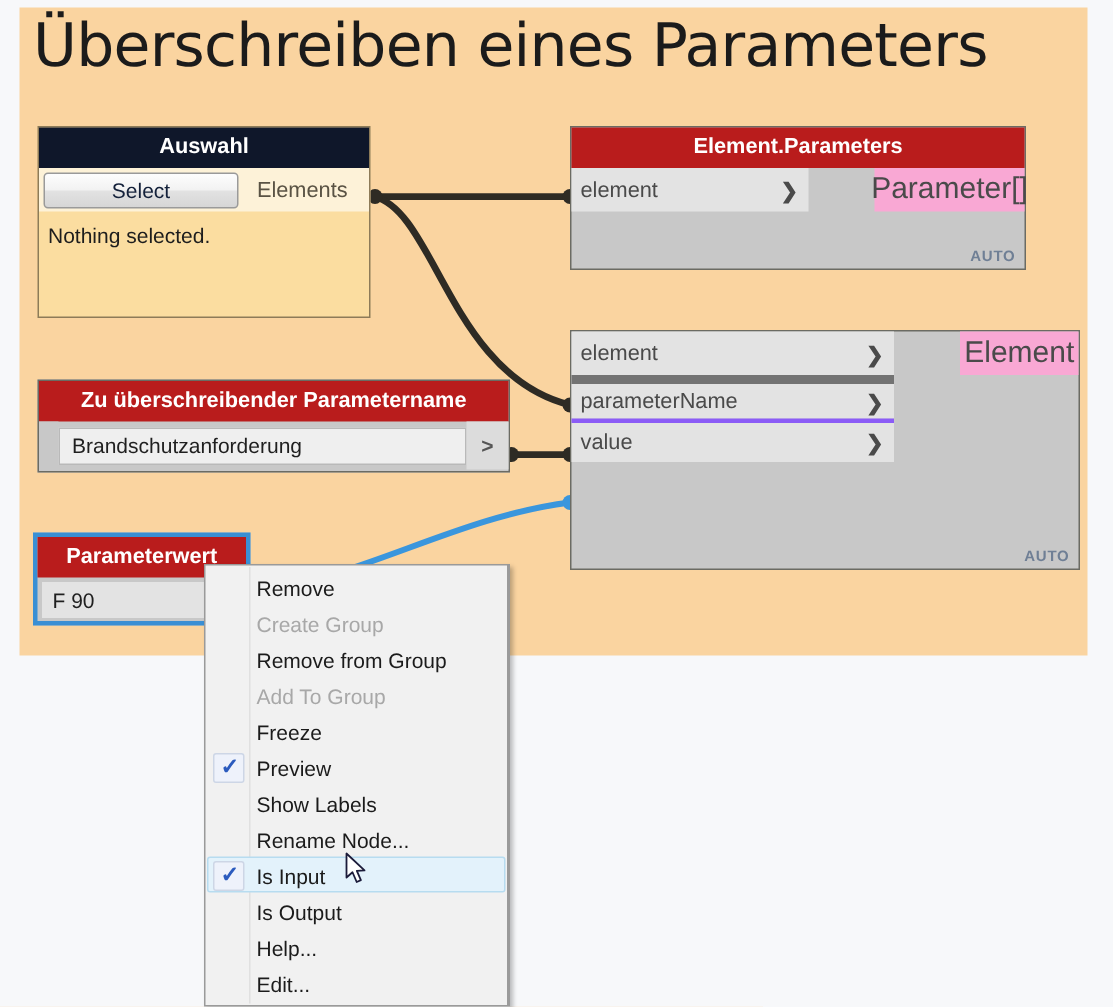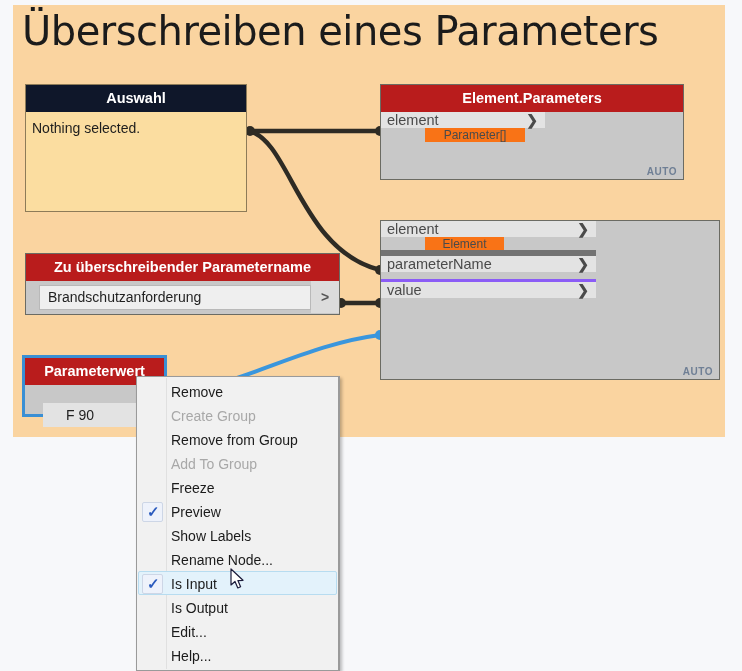--- a/index.html
+++ b/index.html
@@ -114,44 +114,43 @@
   
   #node-elemparams {
     left: 380px; top: 84px;
     width: 304px; height: 96px;
     background: #c8c8c8;
   }
   .port-row {
     display: flex;
     height: 29px;
     align-items: stretch;
-    flex-direction: column;
   }
   .in-port {
     background: #e3e3e3;
     color: #4a4a4a;
     font-size: 14.5px;
     display: flex;
     align-items: center;
     padding-left: 6px;
     position: relative;
   }
   .chev {
     position: absolute;
     right: 7px;
     top: 50%;
     transform: translateY(-50%);
     font-weight: bold;
     font-size: 14px;
     color: #4a4a4a;
   }
   .out-port {
-    background: #f97316;
+    background: #f9a8d4;
     color: #4a4a4a;
-    font-size: 12px;
+    font-size: 20px;
     display: flex;
     align-items: center;
     justify-content: center;
     margin-left: 44px;
   }
   .node-footer {
     position: absolute;
     right: 6px;
     bottom: 2px;
     font-size: 10px;
@@ -206,27 +205,27 @@
   }
 
   
   #node-paramwert {
     left: 22px; top: 355px;
     width: 145px; height: 62px;
     border: 3px solid #3a8fd4;
     background: #c8c8c8;
   }
   #paramwert-input {
-    margin: 18px;
+    margin: 3px;
     height: 24px;
     background: #e3e3e3;
     color: #1f1f1f;
     font-size: 14px;
     line-height: 24px;
-    padding-left: 23px;
+    padding-left: 7px;
     overflow: hidden;
     white-space: nowrap;
   }
 
   
   #ctx-menu {
     position: absolute;
     left: 136px; top: 376px;
     width: 204px;
     height: 295px;
@@ -312,20 +311,24 @@
     <circle cx="250" cy="131" r="5" fill="#2e2b24"></circle>
     <circle cx="380" cy="131" r="5" fill="#2e2b24"></circle>
     <circle cx="380" cy="270" r="5" fill="#2e2b24"></circle>
     <circle cx="341" cy="303" r="5" fill="#2e2b24"></circle>
     <circle cx="380" cy="303" r="5" fill="#2e2b24"></circle>
     <circle cx="380" cy="335" r="5" fill="#3a96dd"></circle>
   </svg>
 
   <div class="node" id="node-auswahl">
     <div class="node-header hdr-brown">Auswahl</div>
+    <div id="auswahl-row">
+      <div id="select-btn">Select</div>
+      <div id="elements-port">Elements</div>
+    </div>
     <div id="auswahl-body">Nothing selected.</div>
   </div>
 
   <div class="node" id="node-elemparams">
     <div class="node-header hdr-gray">Element.Parameters</div>
     <div class="port-row">
       <div class="in-port" style="width:158px;">
         <span>element</span>
         <span class="chev">❯</span>
       </div>
@@ -379,22 +382,22 @@
         <div class="menu-item"><span>Remove</span></div>
         <div class="menu-item disabled"><span>Create Group</span></div>
         <div class="menu-item"><span>Remove from Group</span></div>
         <div class="menu-item disabled"><span>Add To Group</span></div>
         <div class="menu-item"><span>Freeze</span></div>
         <div class="menu-item"><span class="menu-check"></span><span>Preview</span></div>
         <div class="menu-item"><span>Show Labels</span></div>
         <div class="menu-item"><span>Rename Node...</span></div>
         <div class="menu-item highlight"><span class="menu-check"></span><span>Is Input</span></div>
         <div class="menu-item"><span>Is Output</span></div>
+        <div class="menu-item"><span>Help...</span></div>
         <div class="menu-item"><span>Edit...</span></div>
-        <div class="menu-item"><span>Help...</span></div>
       </div>
   </div>
 
   <svg id="cursor" viewBox="0 0 18 24">
     <polygon points="1,1 1,17 5,13.5 7.8,20 10.6,18.8 7.9,12.6 13,12.3" fill="#ffffff" stroke="#1b1b3a" stroke-width="1.2" stroke-linejoin="round"></polygon>
   </svg>
 
 </div>
 
 </body></html>

